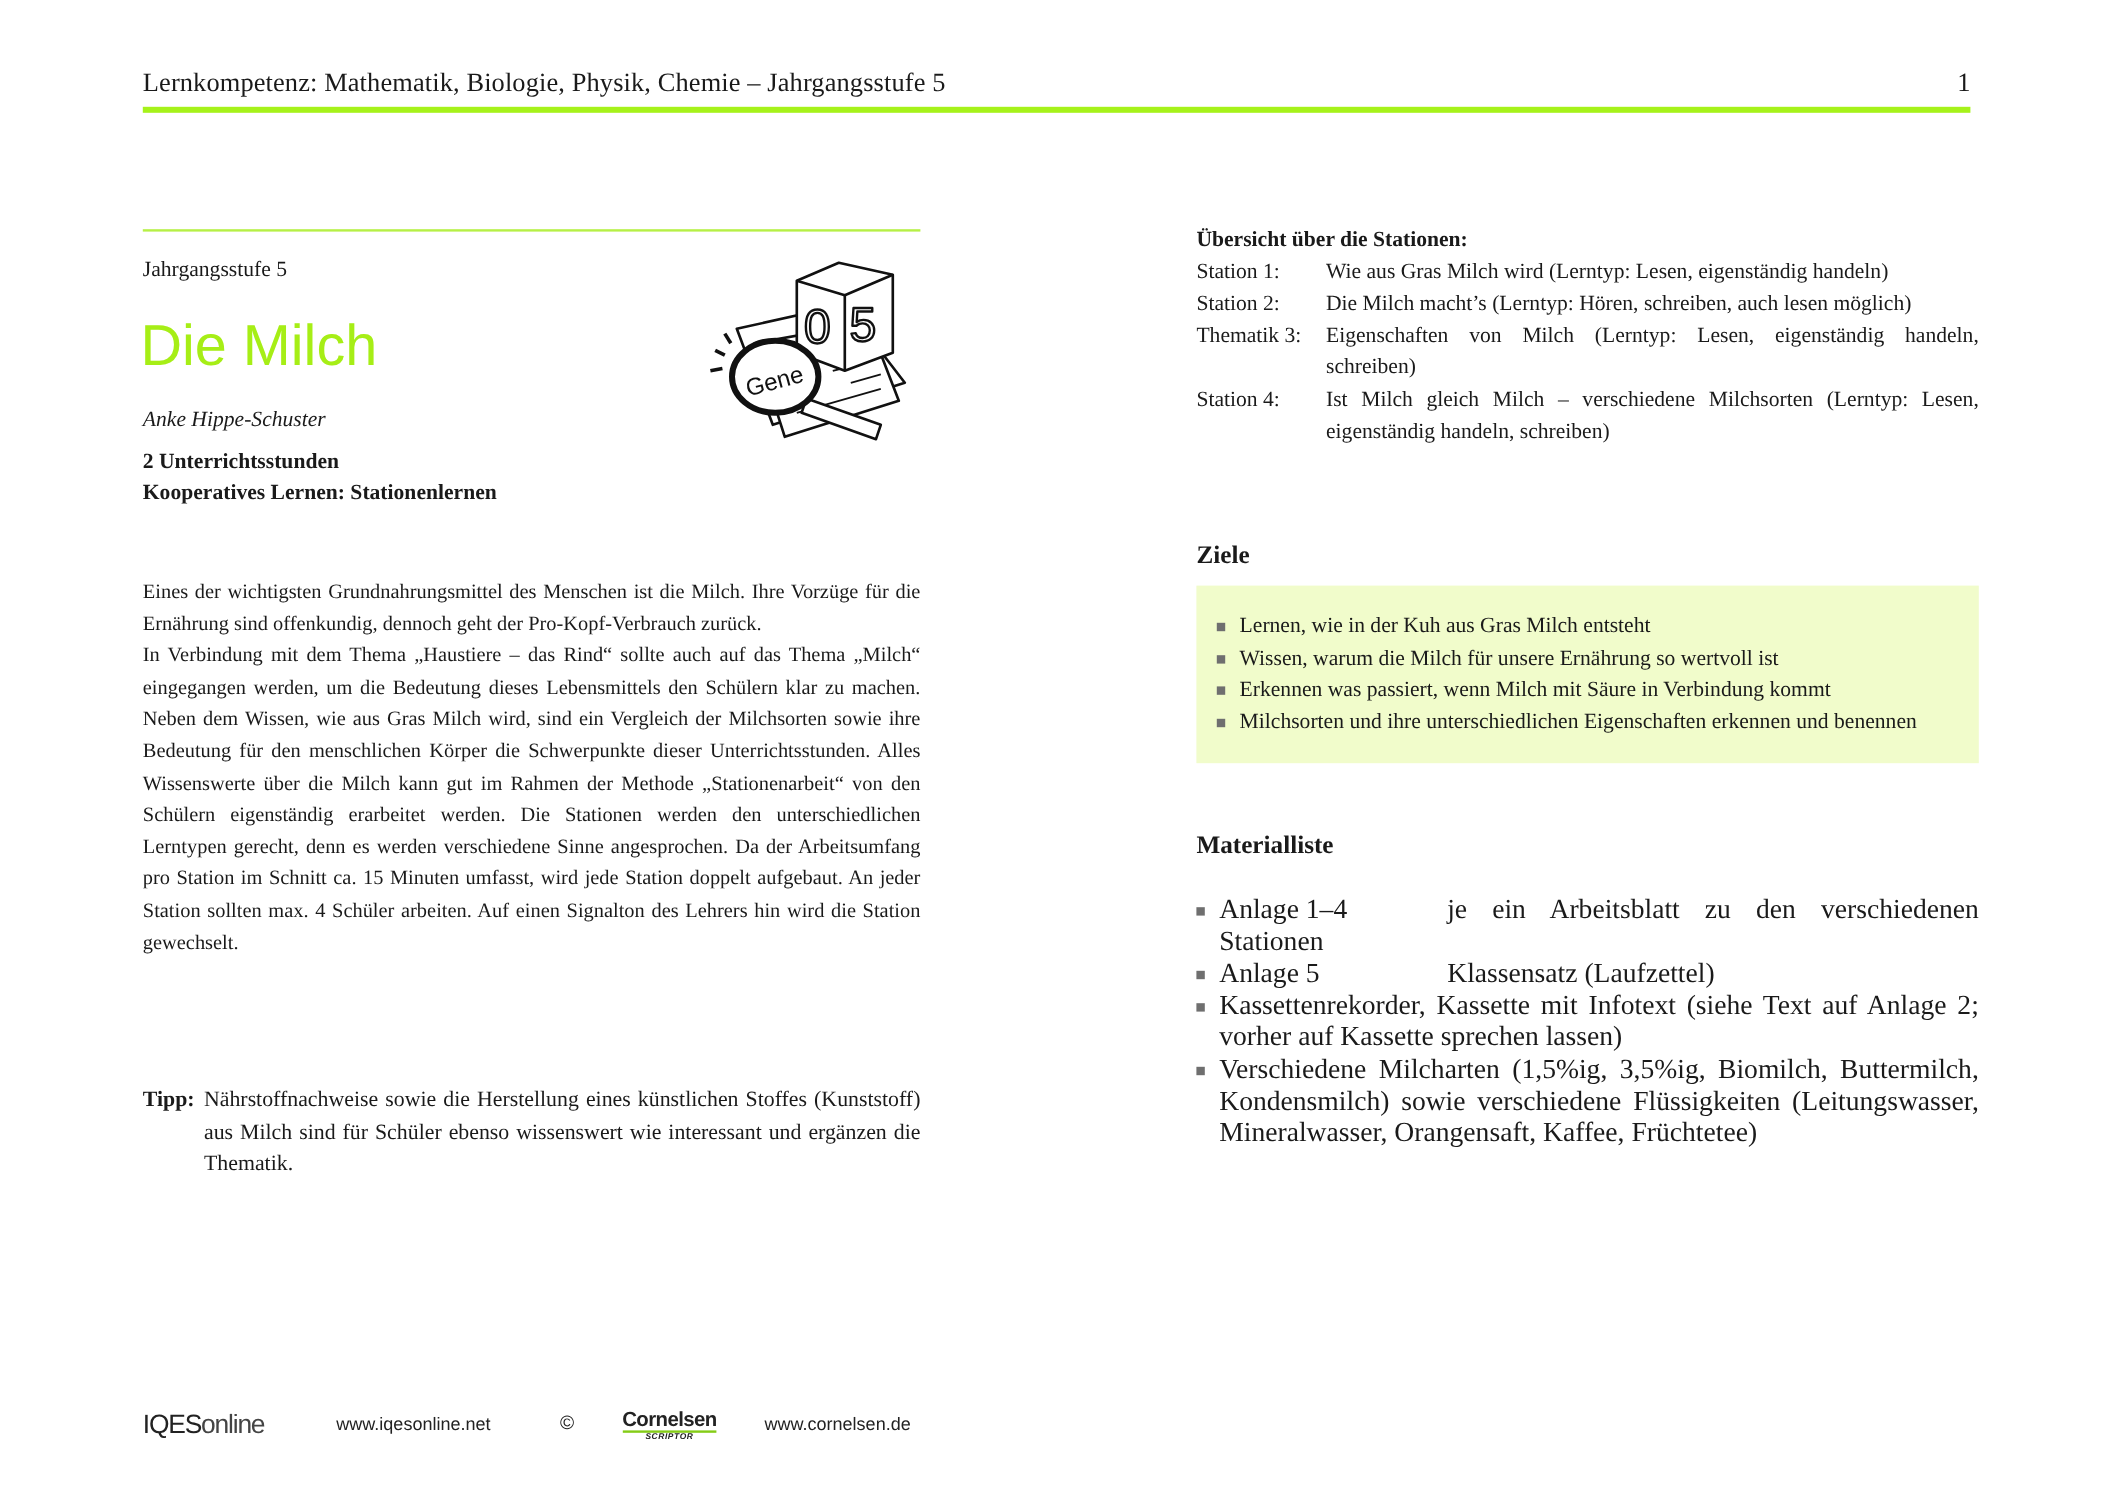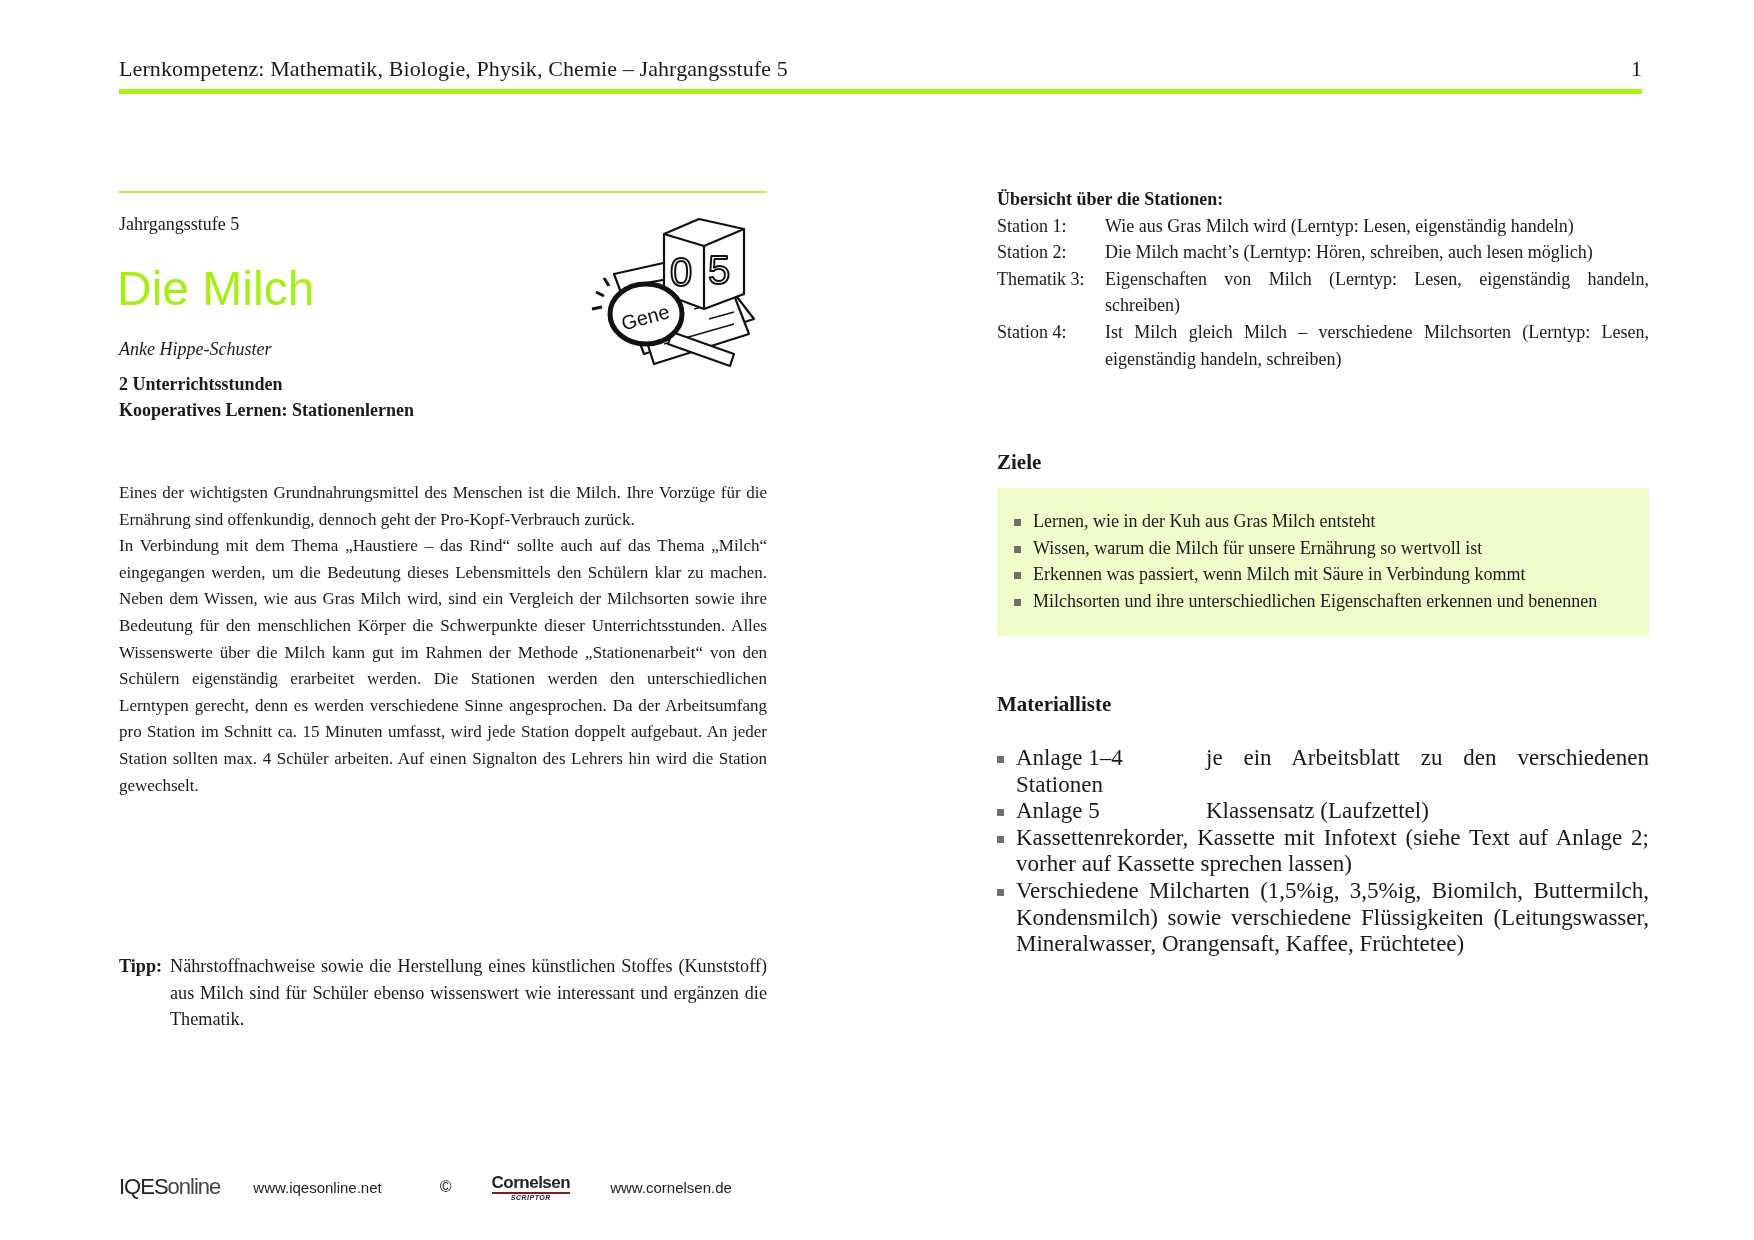--- a/index.html
+++ b/index.html
@@ -19,21 +19,21 @@
   .doc-title { left: 117px; top: 265px; font-family: Liberation Sans, sans-serif; font-size: 48px; color: #a6ee16; line-height: 1; }
   .author { left: 119px; top: 339px; font-size: 18px; font-style: italic; }
   .meta-1 { left: 119px; top: 374px; font-size: 18px; font-weight: bold; }
   .meta-2 { left: 119px; top: 400px; font-size: 18px; font-weight: bold; }
 
   .illustration { left: 584px; top: 214px; width: 190px; height: 160px; }
 
   .intro { left: 119px; top: 480px; width: 648px; font-size: 17px; line-height: 26.6px; text-align: justify; }
   .intro p { margin: 0; }
 
-  .tip { left: 119px; top: 953px; width: 648px; font-size: 18.2px; line-height: 26.6px; }
+  .tip { left: 119px; top: 903px; width: 648px; font-size: 18.2px; line-height: 26.6px; }
   .tip-label { position: absolute; left: 0; top: 0; font-weight: bold; }
   .tip-text { margin-left: 51px; text-align: justify; display: block; }
 
   
   .overview { left: 997px; top: 186px; width: 652px; font-size: 18px; line-height: 26.6px; }
   .overview-heading { font-weight: bold; }
   .station-row { display: flex; }
   .station-label { width: 108px; flex: none; }
   .station-text { flex: 1; text-align: justify; }
 
@@ -47,24 +47,24 @@
   .materials-list { left: 997px; top: 745px; width: 652px; list-style: none; margin: 0; padding: 0; font-size: 23px; line-height: 26.6px; }
   .materials-list li { position: relative; padding-left: 19px; text-align: justify; }
   .materials-list .bullet { left: 0; top: 11px; }
   .mat-name { display: inline-block; width: 190px; }
 
   
   .footer { left: 119px; top: 1172px; height: 30px; display: flex; align-items: center; font-family: "Liberation Sans", "DejaVu Sans", sans-serif; color: #222; gap: 32px; }
   .iqes-logo { font-size: 22px; letter-spacing: -1px; }
   .iqes-logo .iqes-bold { font-weight: normal; }
   .iqes-logo .iqes-light { color: #444; font-weight: normal; }
-  .footer-url { font-size: 15px; margin-left: 1px; }
+  .footer-url { font-size: 15px; margin-left: 28px; }
   .copyright { font-size: 16px; margin-left: 26px; }
   .cornelsen-logo { margin-left: 8px; display: flex; flex-direction: column; align-items: center; line-height: 1; }
-  .cornelsen-main { font-weight: bold; font-size: 17px; letter-spacing: -0.5px; border-bottom: 2px solid #7f1d1d; padding-bottom: 1px; }
+  .cornelsen-main { font-weight: bold; font-size: 17px; letter-spacing: -0.5px; border-bottom: 2px solid #84cc16; padding-bottom: 1px; }
   .cornelsen-sub { font-size: 7px; font-style: italic; font-weight: bold; letter-spacing: 0.5px; }
   .footer-url-2 { font-size: 15px; margin-left: 8px; }
 </style>
 </head>
 <body>
 
 <div class="abs page-header-title">Lernkompetenz: Mathematik, Biologie, Physik, Chemie – Jahrgangsstufe 5</div>
 <div class="abs page-number">1</div>
 <div class="abs header-rule"></div>
 

